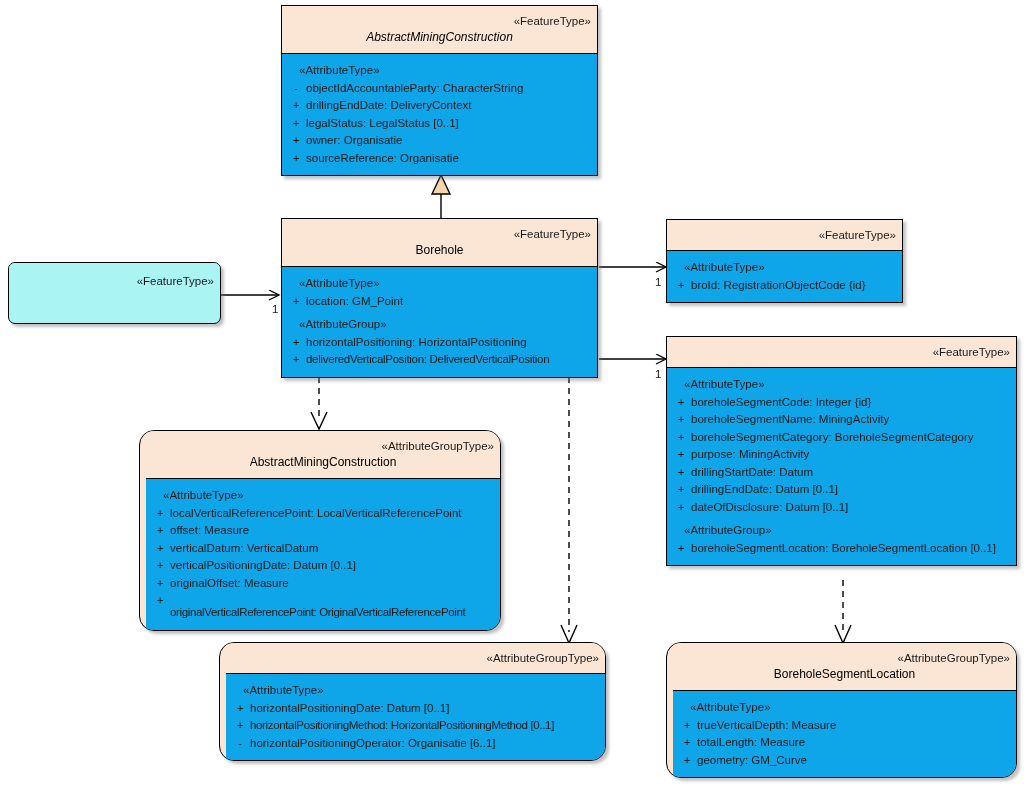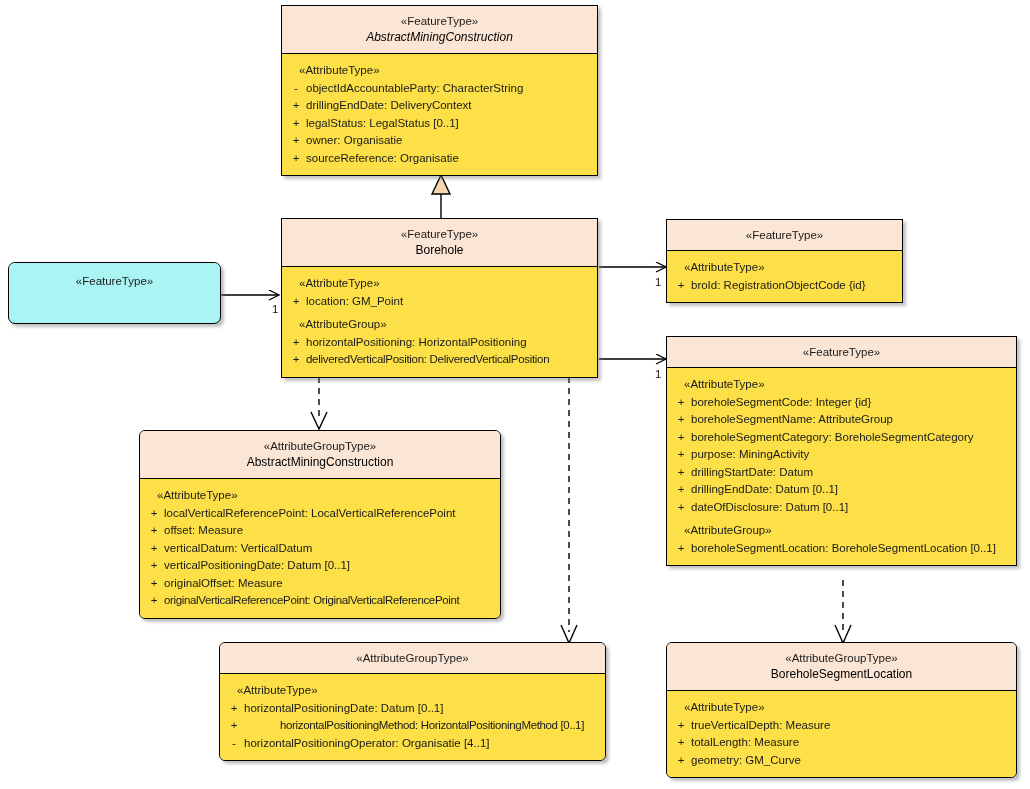--- a/index.html
+++ b/index.html
@@ -29,57 +29,58 @@
   }
 
   .uml-class {
     position: absolute;
     box-sizing: border-box;
     border: 1.6px solid #000000;
     background: #fbe5d4;
     box-shadow: 3px 3px 3px rgba(120,120,120,0.45);
     overflow: hidden;
   }
-  .uml-class.rounded { border-radius: 6px; }
+  .uml-class.rounded { border-radius: 15px; padding-left: 6px; }
   .uml-class.cyan {
     background: #aaf4f4;
     border: 1.4px solid #000000;
     border-radius: 7px;
   }
 
   .cls-header {
     text-align: center;
     padding: 7px 6px 7px 6px;
     background: #fbe5d4;
   }
   .cyan .cls-header { background: #aaf4f4; }
 
   .stereo {
     font-size: 11.5px;
     color: #1a1a1a;
     line-height: 16px;
     white-space: nowrap;
+    text-align: right;
   }
   .cls-name {
     font-size: 12px;
     font-weight: normal;
     color: #000000;
     line-height: 17px;
     white-space: nowrap;
   }
   .cls-name.italic { font-style: italic; }
 
   .cls-divider {
     height: 0;
     border-top: 1.6px solid #000000;
   }
 
   .cls-body {
     padding: 8px 4px 8px 4px;
-    background: #fde047;
+    background: #0ea5e9;
   }
   .grp-label {
     font-size: 11.5px;
     color: #1a1a1a;
     line-height: 17.5px;
     padding-left: 13px;
     white-space: nowrap;
   }
   .attr-row {
     display: flex;
@@ -232,21 +233,21 @@
     </div>
     <div class="cls-divider"></div>
     <div class="cls-body">
       <div class="grp-label">«AttributeType»</div>
       <div class="attr-row">
         <span class="attr-vis">+</span>
         <span class="attr-text">boreholeSegmentCode: Integer {id}</span>
       </div>
       <div class="attr-row">
         <span class="attr-vis">+</span>
-        <span class="attr-text">boreholeSegmentName: AttributeGroup</span>
+        <span class="attr-text">boreholeSegmentName: MiningActivity</span>
       </div>
       <div class="attr-row">
         <span class="attr-vis">+</span>
         <span class="attr-text">boreholeSegmentCategory: BoreholeSegmentCategory</span>
       </div>
       <div class="attr-row">
         <span class="attr-vis">+</span>
         <span class="attr-text">purpose: MiningActivity</span>
       </div>
       <div class="attr-row">
@@ -292,43 +293,43 @@
       <div class="attr-row">
         <span class="attr-vis">+</span>
         <span class="attr-text">verticalPositioningDate: Datum [0..1]</span>
       </div>
       <div class="attr-row">
         <span class="attr-vis">+</span>
         <span class="attr-text">originalOffset: Measure</span>
       </div>
       <div class="attr-row">
         <span class="attr-vis">+</span>
-        <span class="attr-text" style="letter-spacing:-0.35px;">originalVerticalReferencePoint: OriginalVerticalReferencePoint</span>
+        <span class="attr-text" style="letter-spacing:-0.35px;margin-top:12px;">originalVerticalReferencePoint: OriginalVerticalReferencePoint</span>
       </div>
     </div>
   </div>
 
   <div class="uml-class rounded" style="left:219px; top:642px; width:387px;">
     <div class="cls-header">
       <div class="stereo">«AttributeGroupType»</div>
     </div>
     <div class="cls-divider"></div>
     <div class="cls-body">
       <div class="grp-label">«AttributeType»</div>
       <div class="attr-row">
         <span class="attr-vis">+</span>
         <span class="attr-text">horizontalPositioningDate: Datum [0..1]</span>
       </div>
       <div class="attr-row">
         <span class="attr-vis">+</span>
-        <span class="attr-text" style="letter-spacing:-0.35px;margin-left:36px;">horizontalPositioningMethod: HorizontalPositioningMethod [0..1]</span>
+        <span class="attr-text" style="letter-spacing:-0.35px;">horizontalPositioningMethod: HorizontalPositioningMethod [0..1]</span>
       </div>
       <div class="attr-row">
         <span class="attr-vis">-</span>
-        <span class="attr-text">horizontalPositioningOperator: Organisatie [4..1]</span>
+        <span class="attr-text">horizontalPositioningOperator: Organisatie [6..1]</span>
       </div>
     </div>
   </div>
 
   <div class="uml-class rounded" style="left:666px; top:642px; width:351px;">
     <div class="cls-header">
       <div class="stereo">«AttributeGroupType»</div>
       <div class="cls-name">BoreholeSegmentLocation</div>
     </div>
     <div class="cls-divider"></div>

